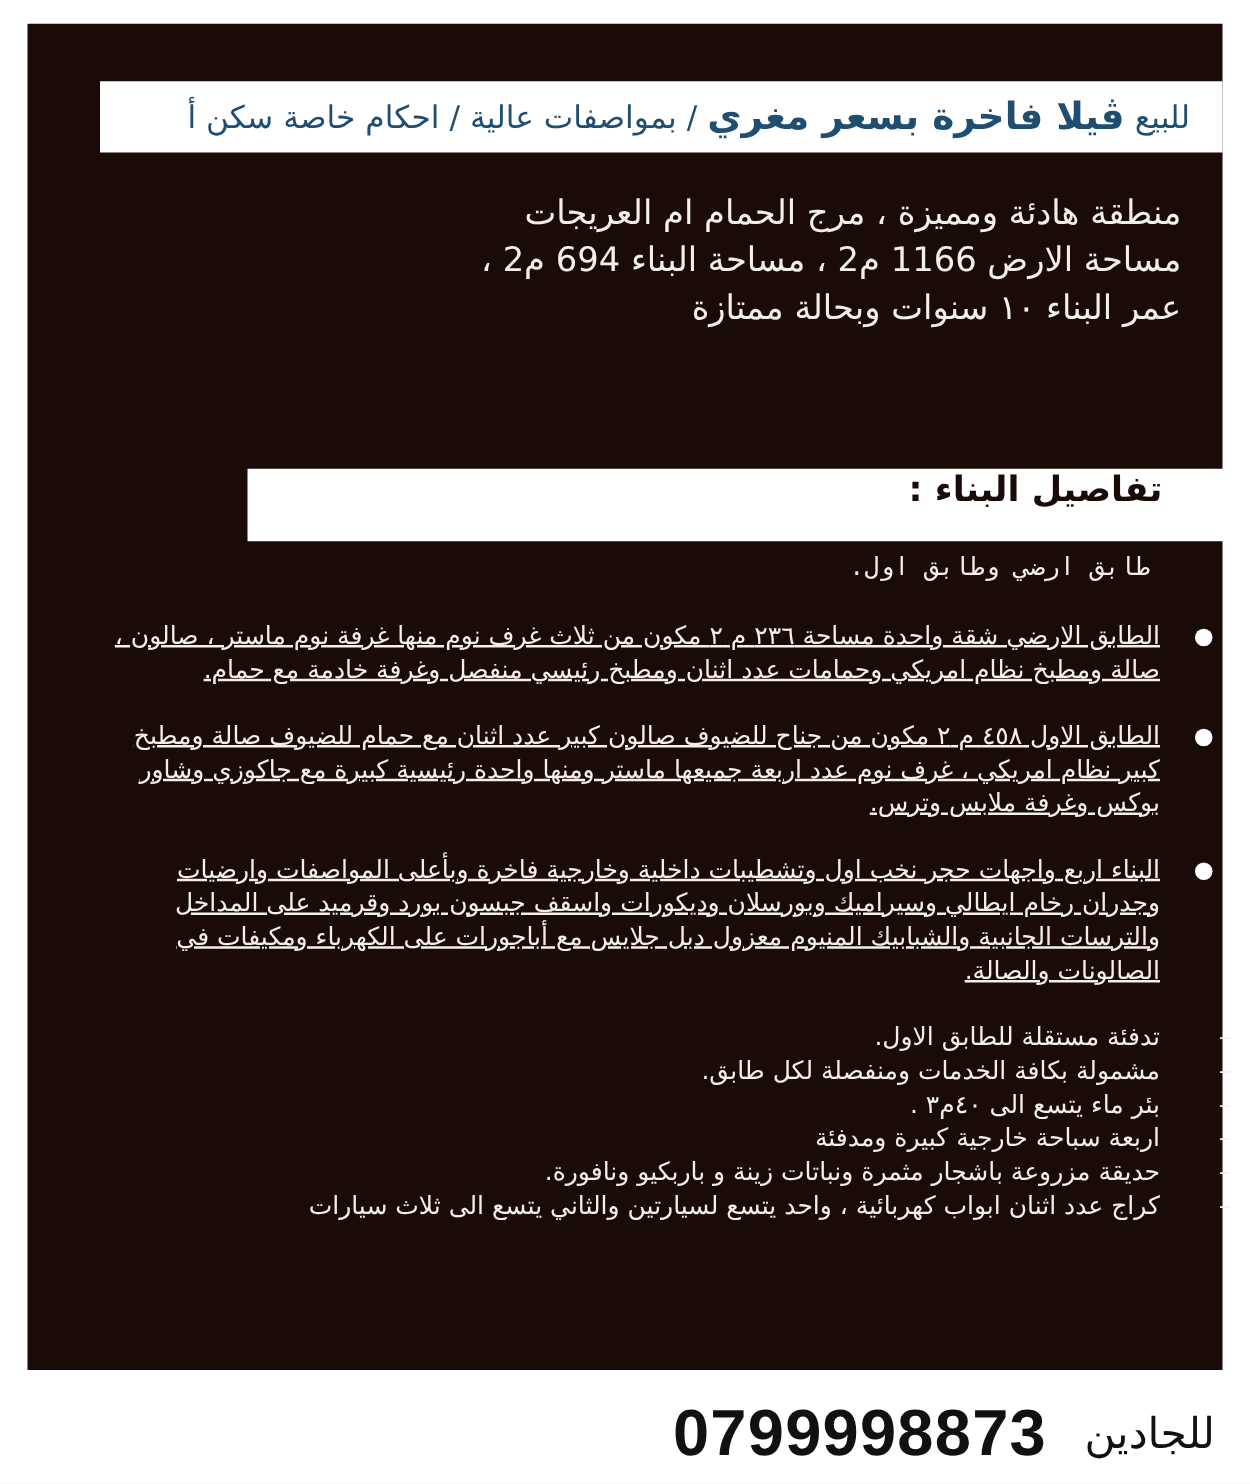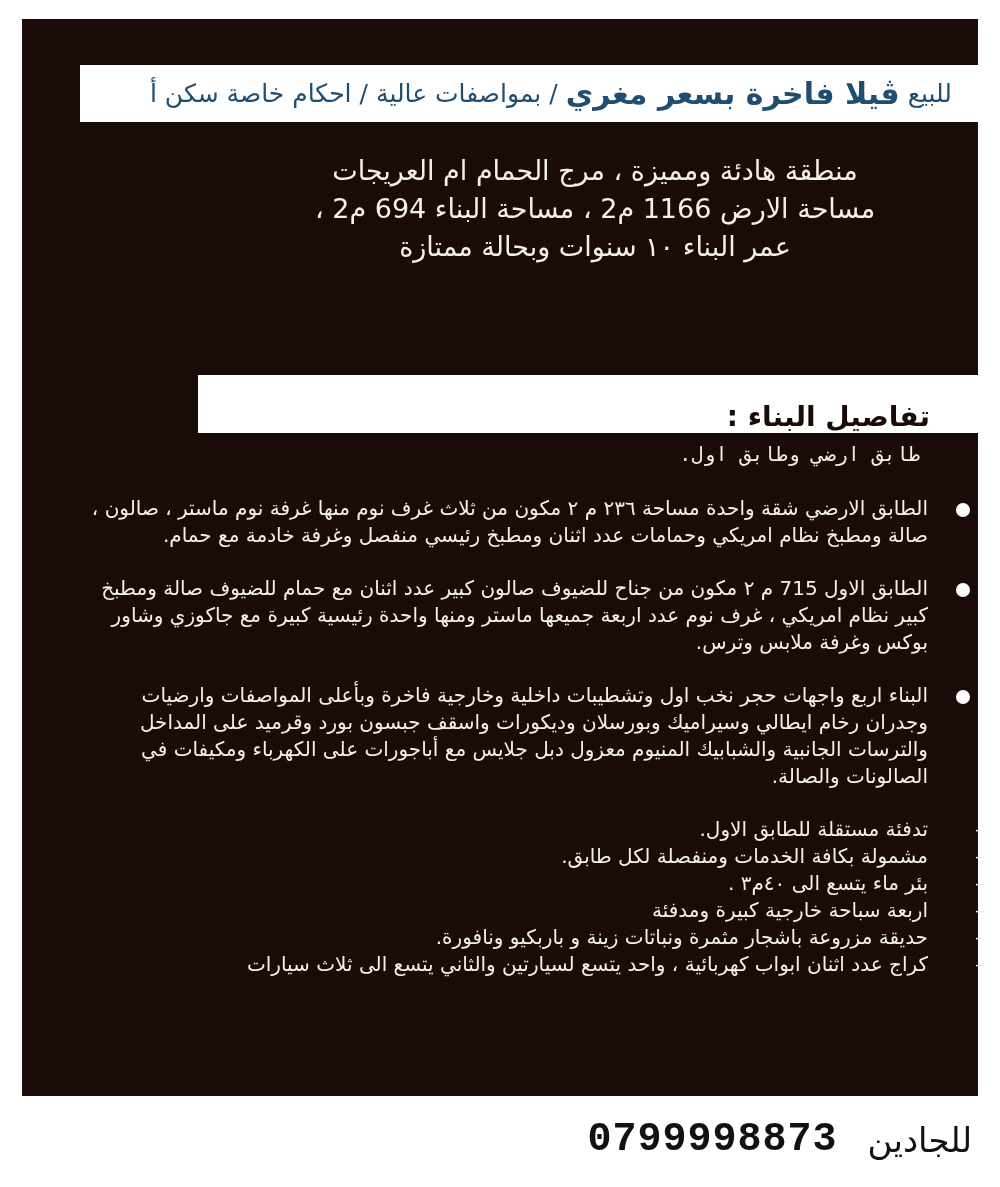--- a/index.html
+++ b/index.html
@@ -17,52 +17,52 @@
       background: #ffffff; direction: rtl;
       display: flex; align-items: center; padding-right: 26px;
       color: #1f4e70; font-size: 25px; white-space: nowrap; overflow: hidden;
     }
     .title-bar .bold { font-weight: bold; font-size: 30px; }
     .title-bar .sep { margin: 0 8px; }
     .intro {
       position: absolute; right: 55px; top: 152px; width: 700px;
       direction: rtl; color: #f3efe9; font-size: 27px; line-height: 38px;
     }
-    .intro p { margin: 0; text-align: center; }
+    .intro p { margin: 0; }
     .intro .gap { }
     .section-bar {
       position: absolute; left: 198px; top: 375px; width: 802px; height: 58px;
-      background: #ffffff; direction: rtl; display: flex; align-items: flex-end;
+      background: #ffffff; direction: rtl; display: flex; align-items: flex-start;
       padding-right: 70px; color: #1a0b09; font-size: 28px; font-weight: bold;
     }
     .details {
       position: absolute; right: 72px; top: 442px; width: 850px;
       direction: rtl; color: #f3efe9; font-size: 20px; line-height: 27px;
     }
     .details .lead { margin-right: 8px; margin-bottom: 26px; font-family: Liberation Mono, monospace; }
     .bullet {
-      position: relative; padding-right: 0; margin-bottom: 26px;
+      position: relative; padding-right: 0; margin-bottom: 26px; text-decoration: underline;
     }
     .bullet .dot {
       position: absolute; right: -42px; top: 8px; width: 14px; height: 14px;
       border-radius: 50%; background: #ffffff;
     }
     .dash-list { margin-top: 8px; padding-right: 0; }
     .dash-item { position: relative; }
     .dash-item .dash {
       position: absolute; right: -62px; top: 0; width: 20px; text-align: center;
     }
     .dash-item .txt { display: block; }
     .footer {
       position: absolute; right: 28px; top: 1117px; direction: rtl;
       display: flex; align-items: center; gap: 30px; color: #111;
     }
     .footer .label { font-size: 34px; }
     .footer .phone {
-      font-family: Liberation Mono, monospace; font-weight: bold; font-size: 40px;
+      font-family: Liberation Sans, sans-serif; font-weight: bold; font-size: 52px;
       direction: ltr; letter-spacing: 1px;
     }
   </style>
 </head>
 <body>
 
 <div class="page">
   <div class="panel"></div>
 
   <div class="title-bar">
@@ -85,21 +85,21 @@
 
   <div class="details">
     <p class="lead">طابق ارضي وطابق اول.</p>
 
     <div class="bullet">
       <span class="dot"></span>
       <p>الطابق الارضي شقة واحدة مساحة ٢٣٦ م ٢ مكون من ثلاث غرف نوم منها غرفة نوم ماستر ، صالون ، صالة ومطبخ نظام امريكي وحمامات عدد اثنان ومطبخ رئيسي منفصل وغرفة خادمة مع حمام.</p>
     </div>
     <div class="bullet">
       <span class="dot"></span>
-      <p>الطابق الاول 715 م ٢ مكون من جناح للضيوف صالون كبير عدد اثنان مع حمام للضيوف صالة ومطبخ كبير نظام امريكي ، غرف نوم عدد اربعة جميعها ماستر ومنها واحدة رئيسية كبيرة مع جاكوزي وشاور بوكس وغرفة ملابس وترس.</p>
+      <p>الطابق الاول ٤٥٨ م ٢ مكون من جناح للضيوف صالون كبير عدد اثنان مع حمام للضيوف صالة ومطبخ كبير نظام امريكي ، غرف نوم عدد اربعة جميعها ماستر ومنها واحدة رئيسية كبيرة مع جاكوزي وشاور بوكس وغرفة ملابس وترس.</p>
     </div>
     <div class="bullet">
       <span class="dot"></span>
       <p>البناء اربع واجهات حجر نخب اول وتشطيبات داخلية وخارجية فاخرة وبأعلى المواصفات وارضيات وجدران رخام ايطالي وسيراميك وبورسلان وديكورات واسقف جبسون بورد وقرميد على المداخل والترسات الجانبية والشبابيك المنيوم معزول دبل جلايس مع أباجورات على الكهرباء ومكيفات في الصالونات والصالة.</p>
     </div>
 
     <div class="dash-list">
       <div class="dash-item">
         <span class="dash">–</span>
         <span class="txt">تدفئة مستقلة للطابق الاول.</span>

